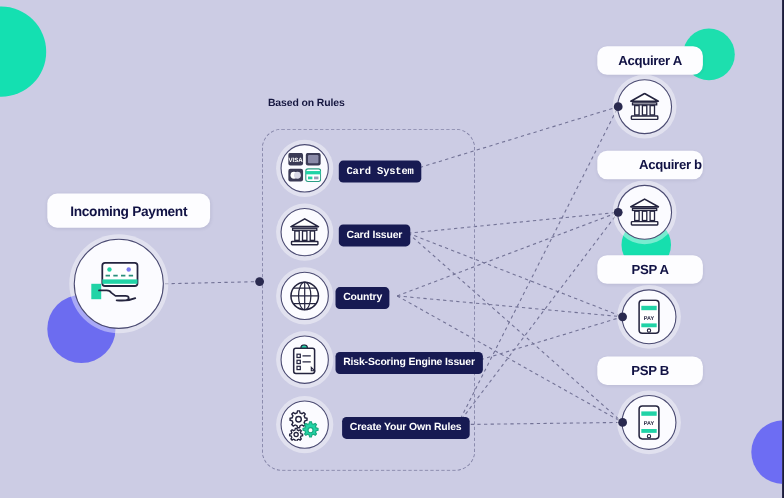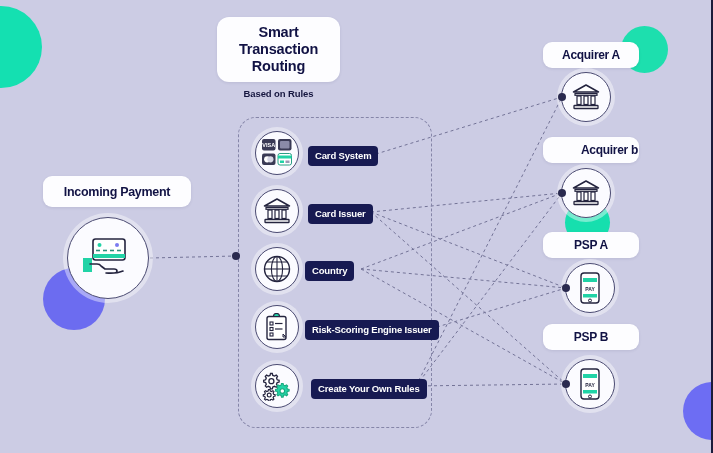--- a/index.html
+++ b/index.html
@@ -122,27 +122,20 @@
       <line x1="361" y1="269" x2="566" y2="384"></line>
 
       <line x1="437" y1="327" x2="566" y2="288"></line>
 
       <line x1="416" y1="386" x2="562" y2="97"></line>
       <line x1="416" y1="386" x2="562" y2="193"></line>
       <line x1="416" y1="386" x2="566" y2="384"></line>
     </g>
   </svg>
 
-  <div class="chip" id="title-card">
-    <div>
-      <div>Smart</div>
-      <div>Transaction</div>
-      <div>Routing</div>
-    </div>
-  </div>
   <div id="subtitle">Based on Rules</div>
 
   <div class="chip" id="incoming-chip">Incoming Payment</div>
   <div class="blob blob-indigo-left"></div>
   <div class="node big" style="left:67px;top:217px;">
     <svg width="54" height="44" viewBox="0 0 54 44">
       <rect x="12" y="3" width="32" height="21" rx="2.5" fill="#ffffff" stroke="#24243f" stroke-width="1.6"></rect>
       <rect x="12" y="18" width="32" height="4" fill="#21d3a6"></rect>
       <circle cx="18.5" cy="9" r="2" fill="#21d3a6"></circle>
       <circle cx="36" cy="9" r="2" fill="#7b7bf0"></circle>
@@ -168,21 +161,21 @@
       <rect x="18" y="2" width="9.5" height="7.5" rx="1" fill="#8a8aa8"></rect>
       <rect x="0" y="14.5" width="13.5" height="11.5" rx="2" fill="#3a3a55"></rect>
       <circle cx="5.2" cy="20.3" r="3.1" fill="#fff"></circle>
         <circle cx="8.4" cy="20.3" r="3.1" fill="#d8d8e6"></circle>
       <rect x="16" y="14.5" width="13.5" height="11.5" rx="2" fill="#ffffff" stroke="#2b9e84" stroke-width="1"></rect>
       <rect x="16" y="16.5" width="13.5" height="3" fill="#21d3a6"></rect>
       <rect x="18" y="21.5" width="4" height="2.5" fill="#21d3a6"></rect>
       <rect x="23.5" y="21.5" width="4" height="2.5" fill="#9a9ab5"></rect>
     </svg>
   </div>
-  <div class="rule-badge" style="left:308px;top:146px;">Card System</div>
+  <div class="rule-badge" style="left:308px;top:146px;font-family:Liberation Mono, monospace;">Card System</div>
 
   <div class="node rule" style="left:255px;top:189px;">
     <svg width="28" height="26" viewBox="0 0 28 26">
       <path d="M14 1 L26.5 8 H1.5 Z" fill="#ffffff" stroke="#24243f" stroke-width="1.5" stroke-linejoin="round"></path>
       <rect x="3" y="9.5" width="22" height="1.8" fill="#ffffff" stroke="#24243f" stroke-width="1.2"></rect>
       <g fill="#ffffff" stroke="#24243f" stroke-width="1.2">
         <rect x="5" y="12" width="4" height="8.5"></rect>
           <rect x="12" y="12" width="4" height="8.5"></rect>
           <rect x="19" y="12" width="4" height="8.5"></rect>
       </g>

